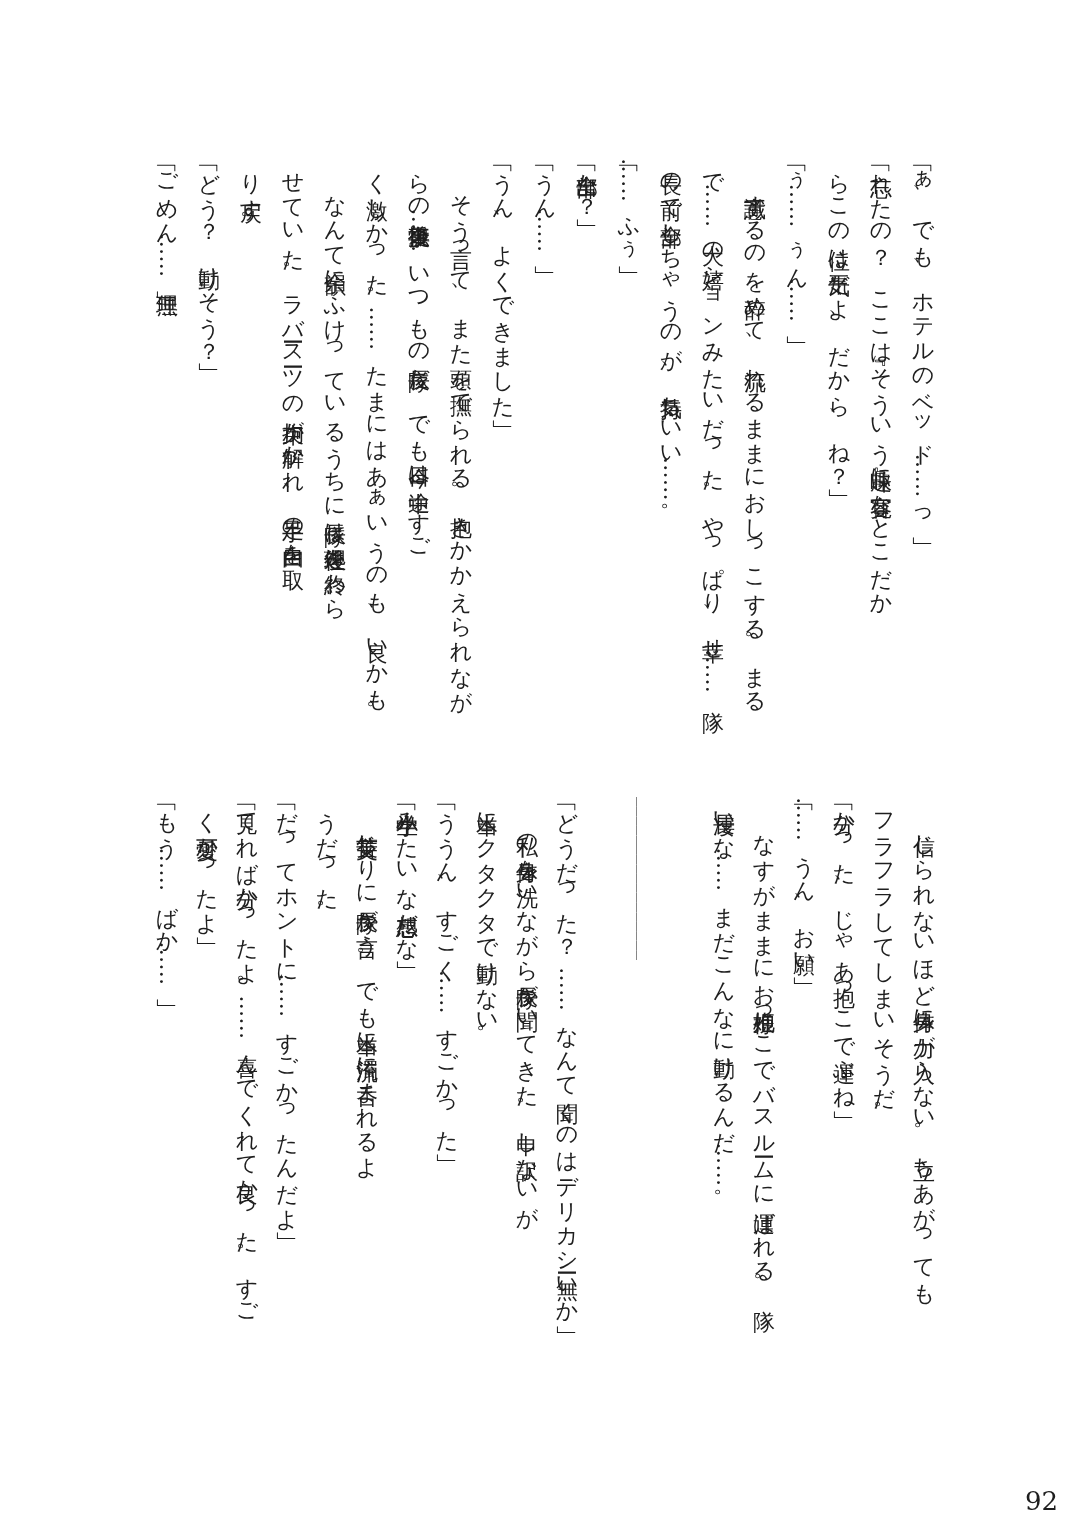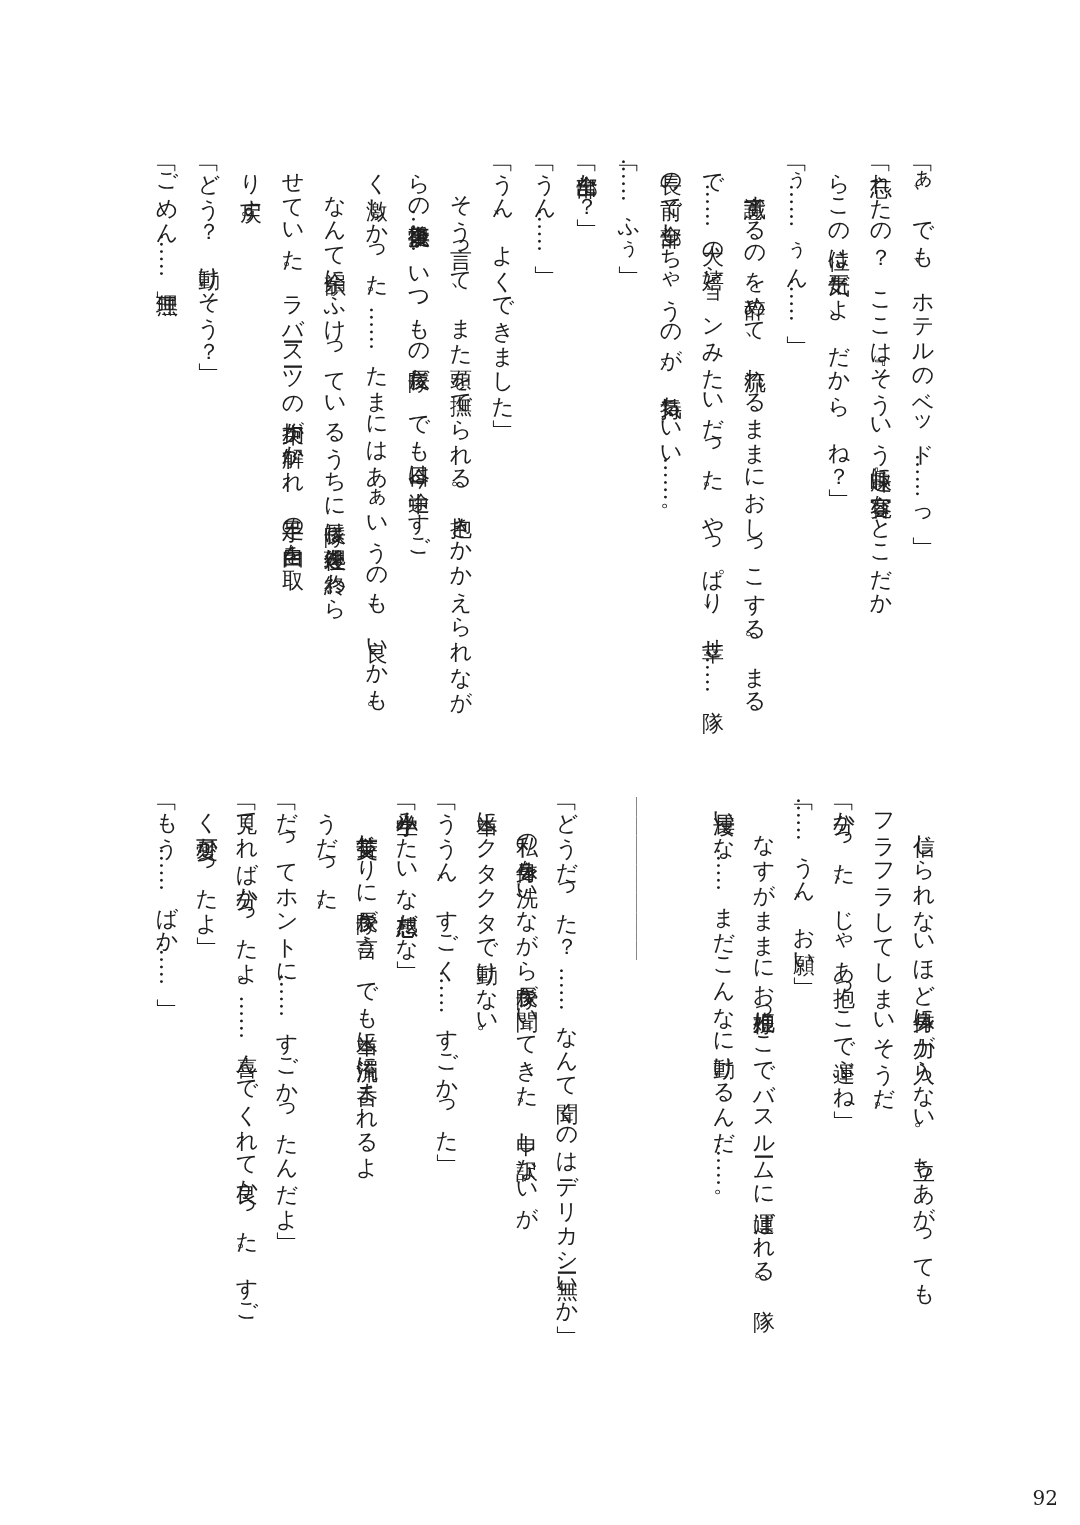--- a/index.html
+++ b/index.html
@@ -40,21 +40,21 @@
   .dash-line {
     font-size: 9.6px;
     margin-right: 47px;
     margin-left: 30px;
     color: #3a3a3a;
   }
   .page-number {
     position: absolute;
     top: 1486px;
     right: 22px;
-    font-size: 20px;
+    font-size: 26px;
     color: #1e1e1e;
     font-family: "DejaVu Serif", "Liberation Serif", serif;
   }
 </style>
 </head>
 <body>
 
 <div class="page">
 
   <div class="text-block block-top">

